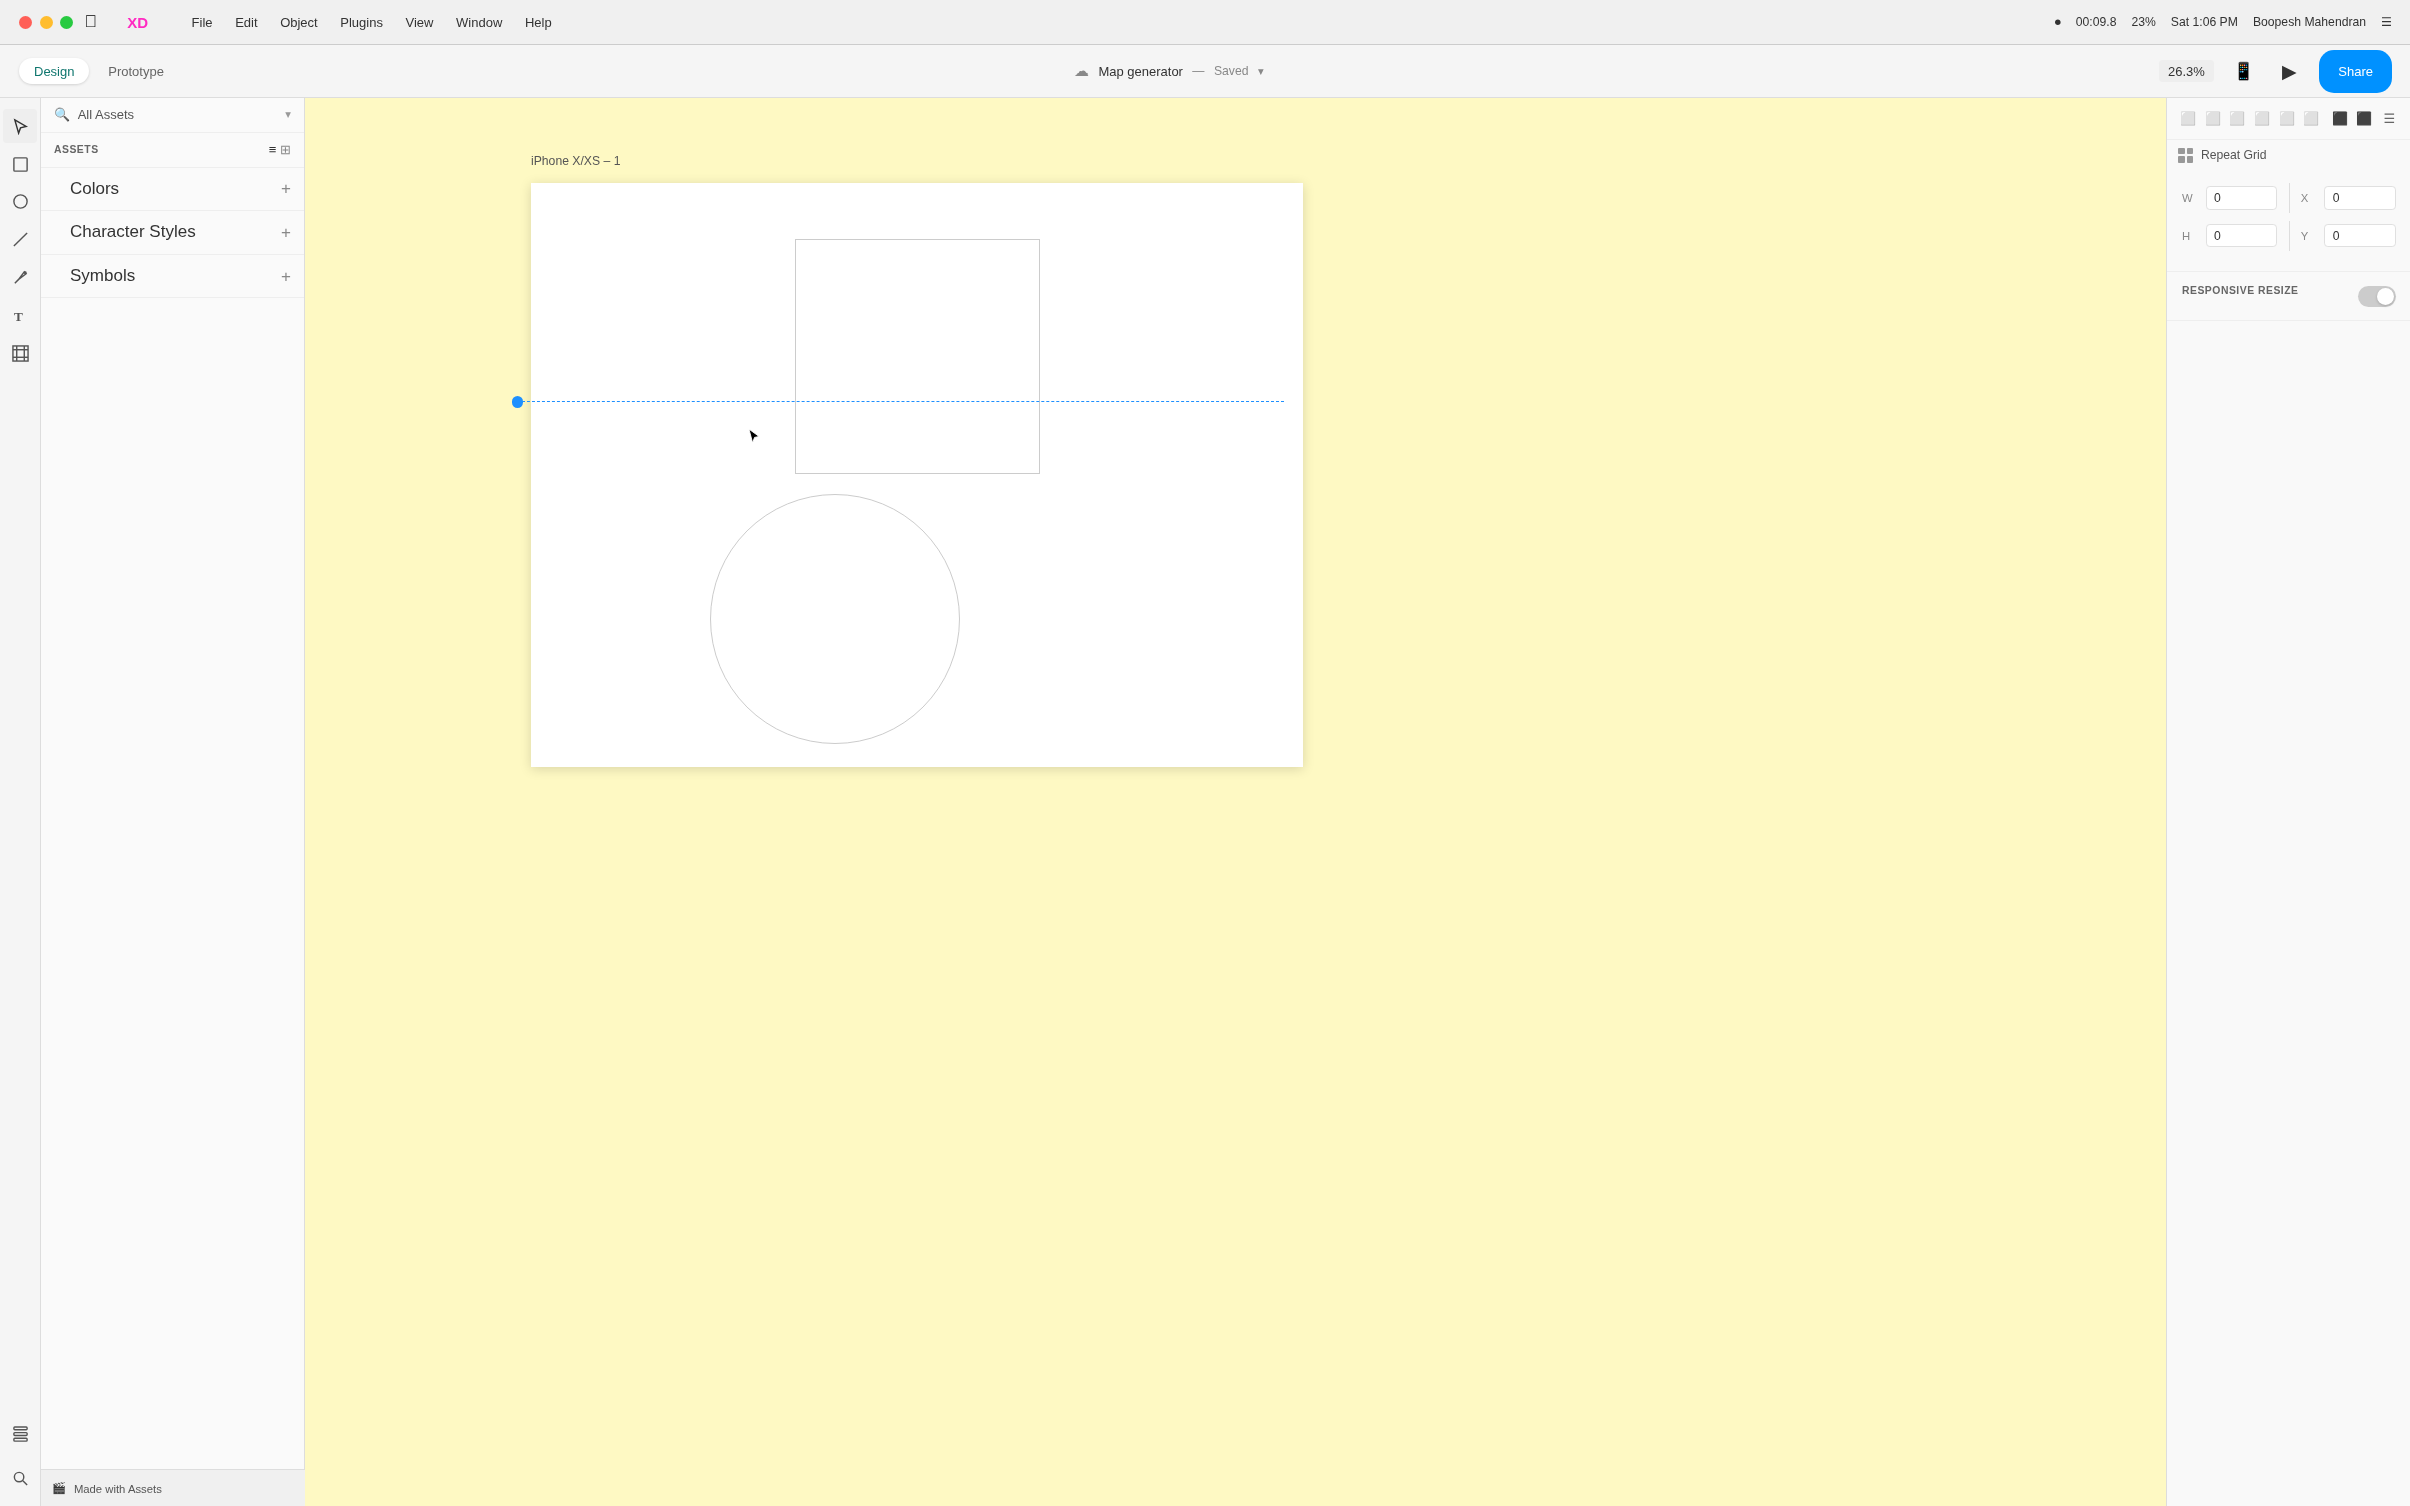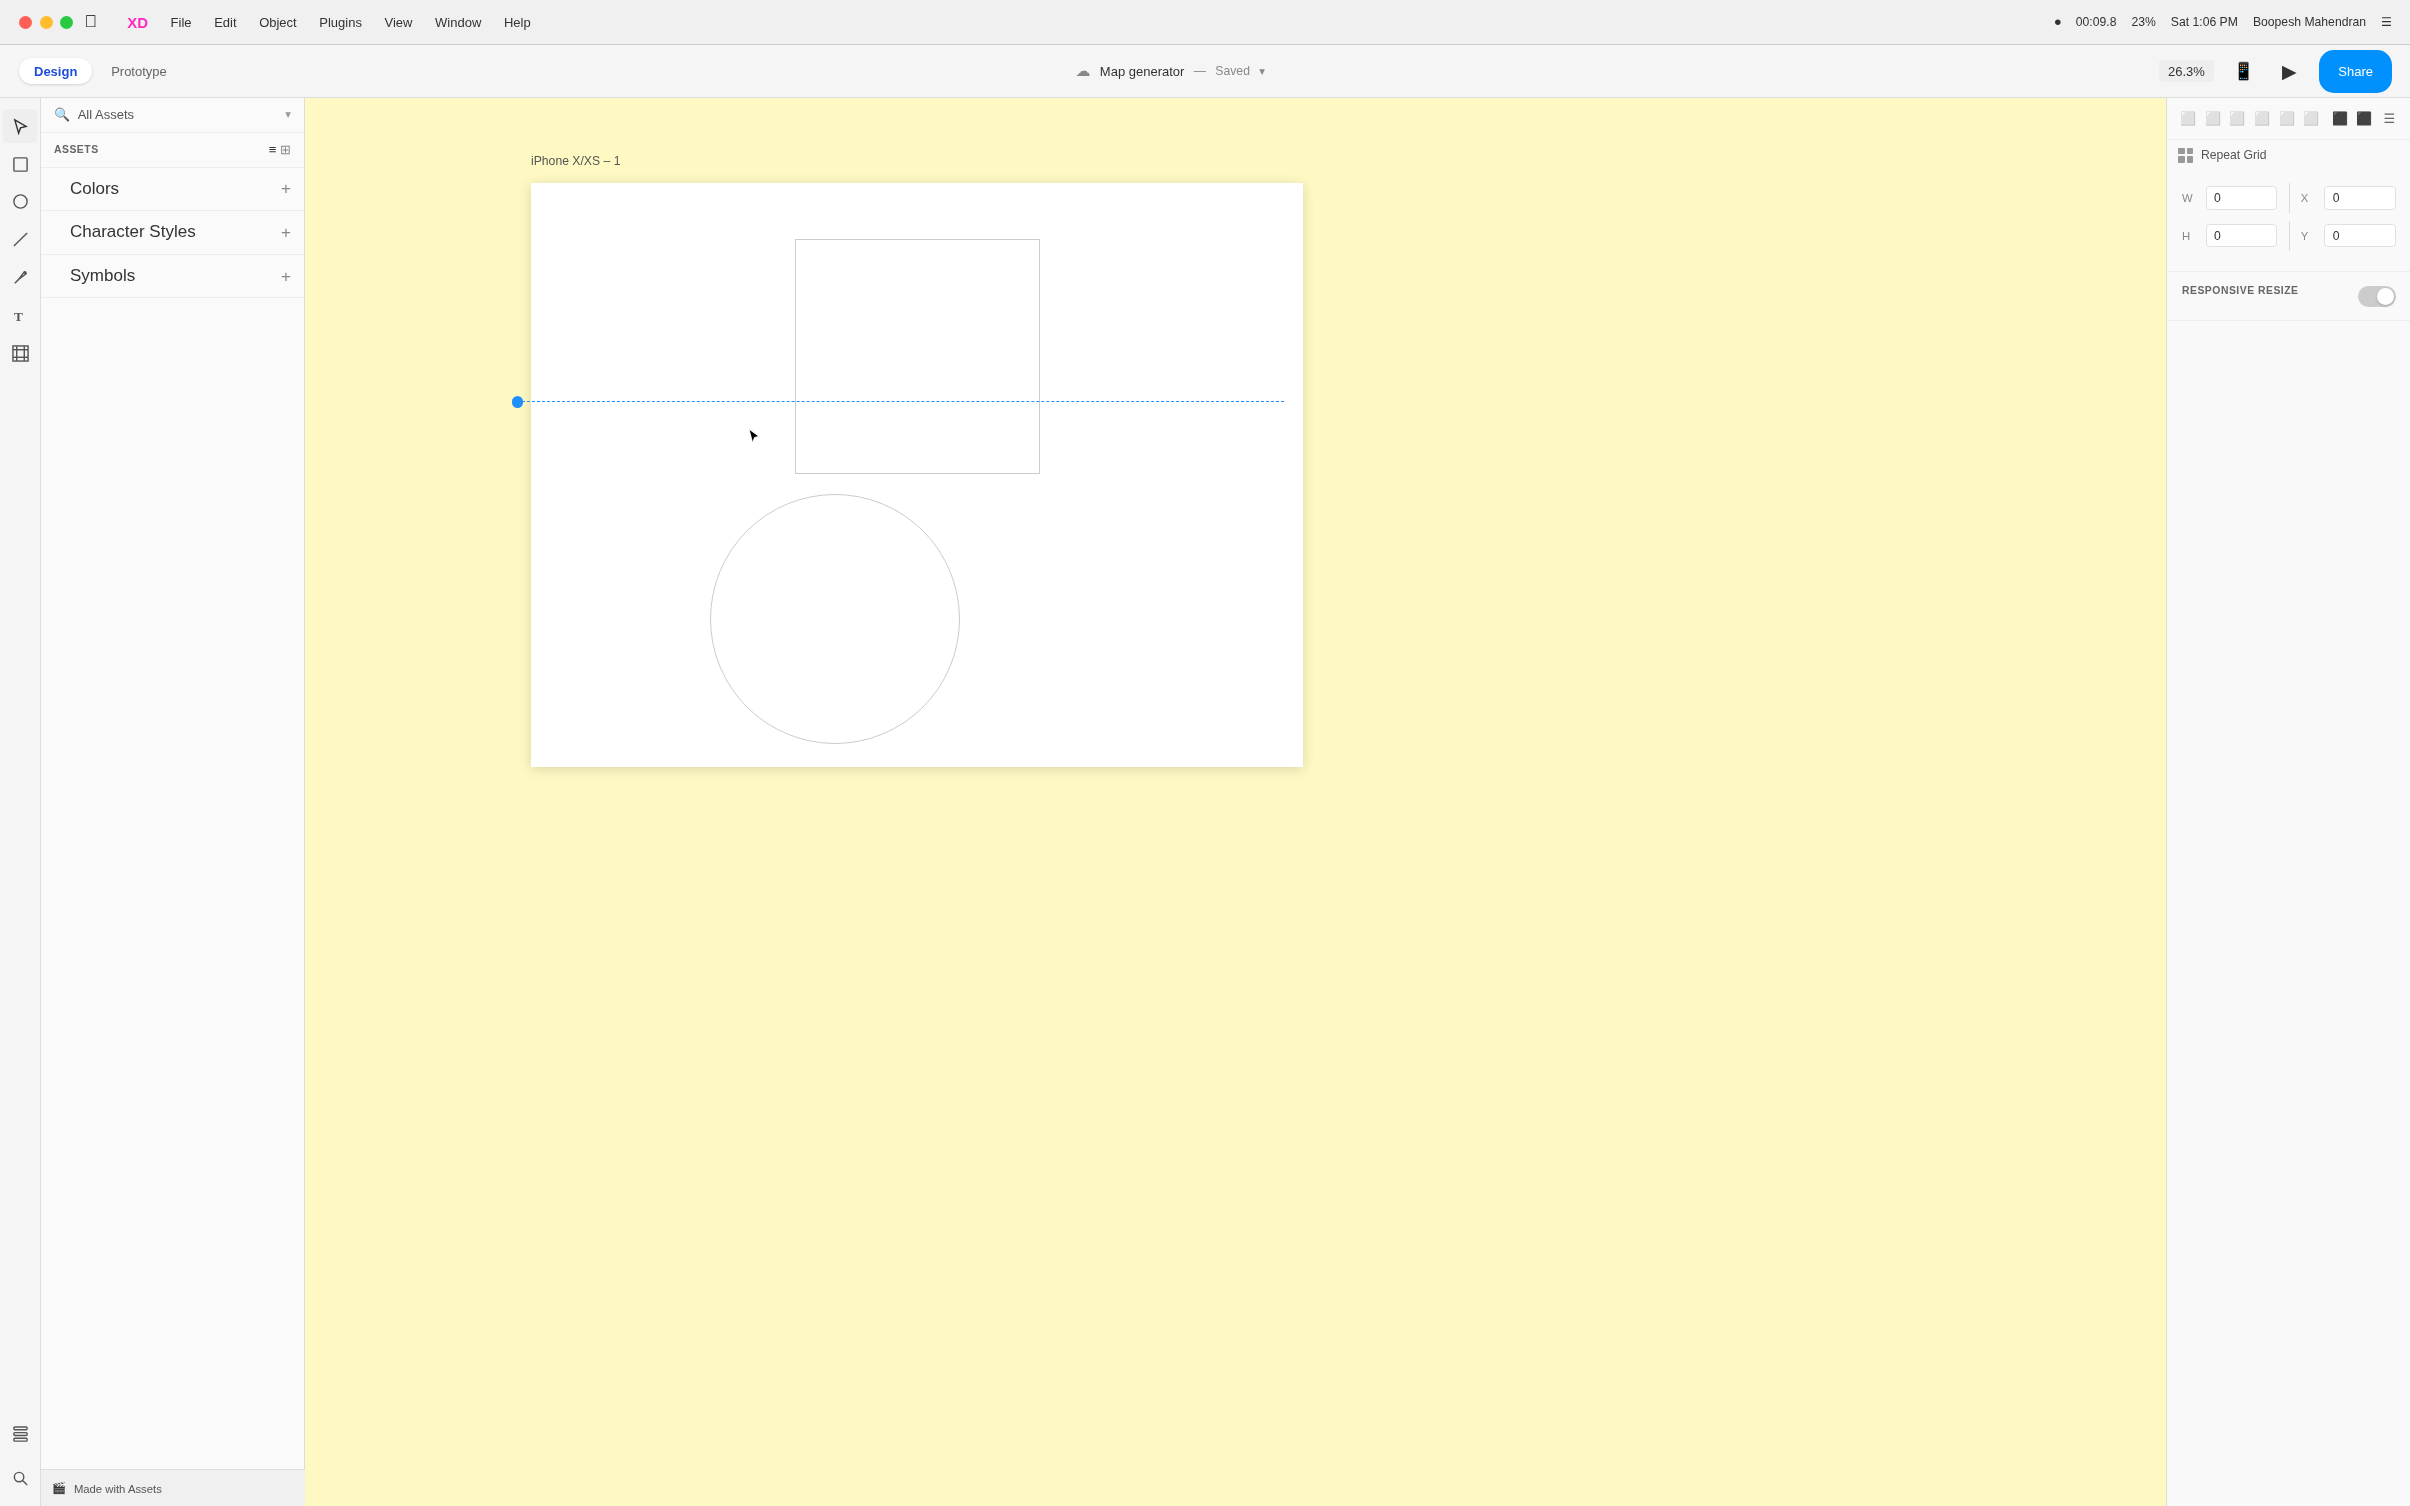--- a/index.html
+++ b/index.html
@@ -32,21 +32,21 @@
       flex: 1;
     }
     .apple-logo {
       font-size: 17px;
       margin-right: 7.5px;
     }
     .xd-logo {
       font-weight: 700;
       font-size: 15px;
       color: #FF2BC2;
-      margin-right: 0;
+      margin-right: 21px;
     }
     .menu-item {
       font-size: 13px;
       color: #333;
       cursor: pointer;
     }
     .menubar-right {
       display: flex;
       align-items: center;
       gap: 15px;
@@ -82,22 +82,22 @@
     }
     .toolbar-tab {
       padding: 5.6px 15px;
       border-radius: 15px;
       font-size: 13px;
       cursor: pointer;
       color: #666;
     }
     .toolbar-tab.active {
       background: white;
-      color: #1d4ed8;
-      font-weight: 700;
+      color: #0f766e;
+      font-weight: 400;
       box-shadow: 0 0.9px 2.8px rgba(0,0,0,0.15);
     }
     .toolbar-center {
       flex: 1;
       display: flex;
       align-items: center;
       justify-content: center;
       gap: 9.4px;
     }
     .cloud-icon { font-size: 15px; color: #888; }

